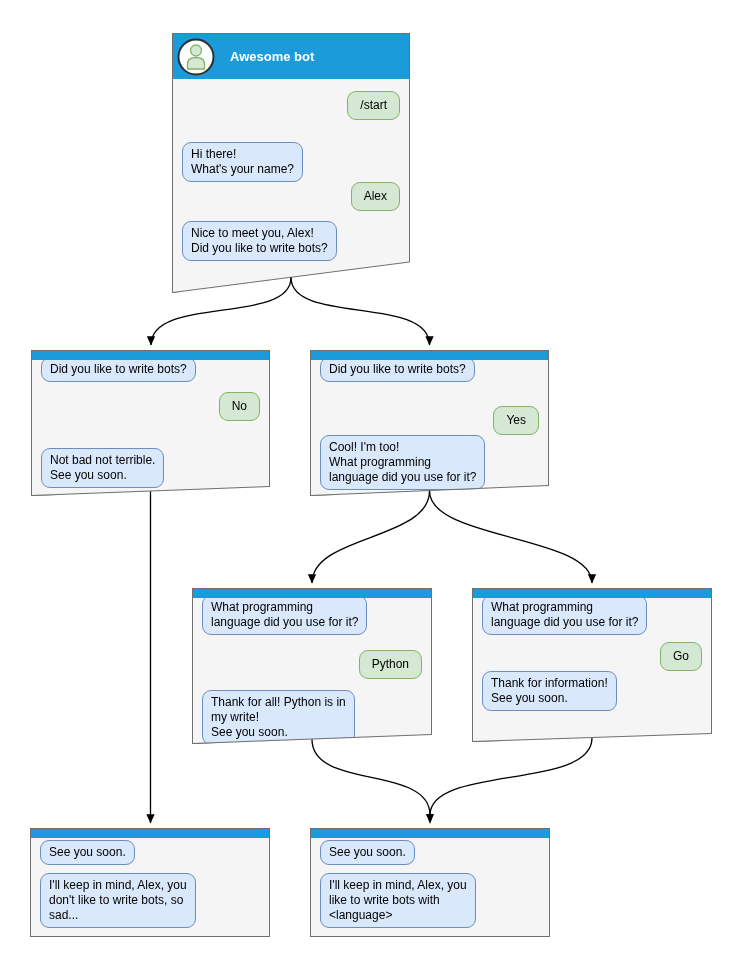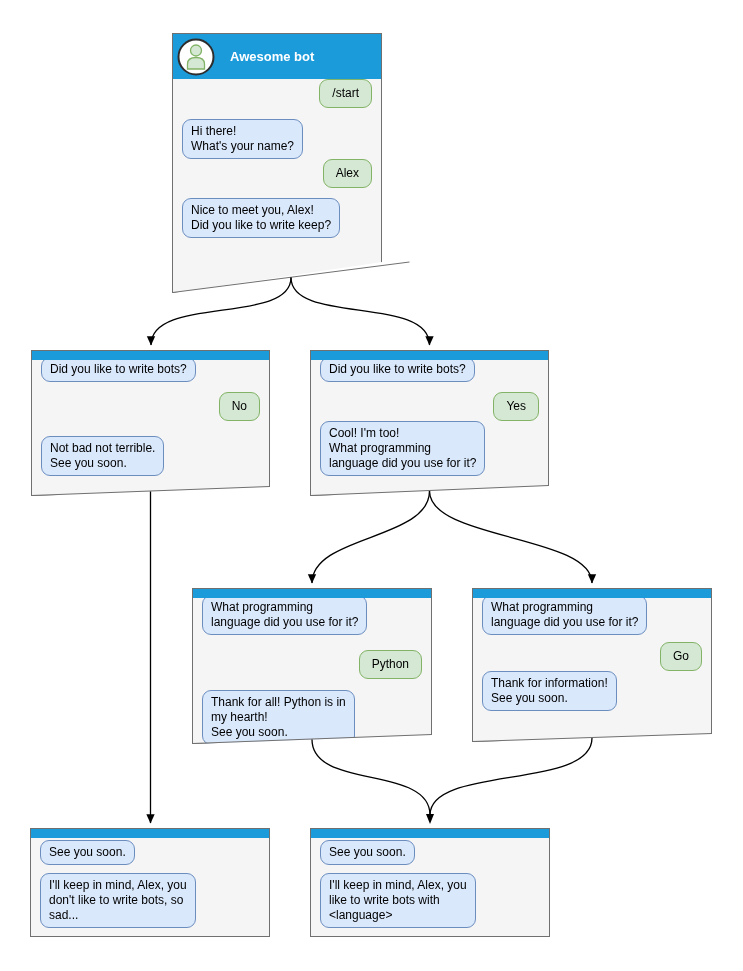--- a/index.html
+++ b/index.html
@@ -57,68 +57,68 @@
     <path class="arrow" d="M291,277.5 C291,325 151,295 151,345" marker-end="url(#ah)"></path>
     <path class="arrow" d="M291,277.5 C291,325 429.5,295 429.5,345" marker-end="url(#ah)"></path>
     <path class="arrow" d="M150.5,491.5 L150.5,823" marker-end="url(#ah)"></path>
     <path class="arrow" d="M429.5,491 C429.5,540 312,535 312,583" marker-end="url(#ah)"></path>
     <path class="arrow" d="M429.5,491 C429.5,540 592,535 592,583" marker-end="url(#ah)"></path>
     <path class="arrow" d="M312,739.5 C312,790 430,765 430,815"></path>
     <path class="arrow" d="M592,738 C592,790 430,765 430,815"></path>
     <polygon points="426,814 434,814 430,824" fill="#000"></polygon>
   </svg>
 
-  <div class="window" style="left:172px;top:33px;width:210px;height:260px;clip-path:polygon(0 0,100% 0,100% calc(100% - 31px),0 100%)">
+  <div class="window" style="left:172px;top:33px;width:238px;height:260px;clip-path:polygon(0 0,100% 0,100% calc(100% - 31px),0 100%)">
     <div class="header">
       <svg class="avatar" viewBox="0 0 38 38">
         <circle class="ring" cx="19" cy="19" r="17.5"></circle>
         <circle class="person" cx="19" cy="12.5" r="5.5"></circle>
         <path class="person" d="M10.5 31 L10.5 26 Q10.5 19.5 19 19.5 Q27.5 19.5 27.5 26 L27.5 31 Z"></path>
       </svg>
       <span class="title">Awesome bot</span>
     </div>
     <div class="body">
-      <div class="bubble green right" style="">/start</div>
-      <div class="bubble blue" style="margin-top:11px">Hi there!
+      <div class="bubble green right" style="margin-top:12px">/start</div>
+      <div class="bubble blue" style="margin-top:22px">Hi there!
 What's your name?</div>
       <div class="bubble green right" style="margin-top:0">Alex</div>
       <div class="bubble blue" style="margin-top:10px">Nice to meet you, Alex!
-Did you like to write keep?</div>
+Did you like to write bots?</div>
     </div>
   </div>
 
   <div class="window" style="left:31px;top:350px;width:239px;height:146px;clip-path:polygon(0 0,100% 0,100% calc(100% - 9px),0 100%)">
     <div class="bar"></div>
     <div class="body">
       <div class="bubble blue tucked">Did you like to write bots?</div>
       <div class="bubble green right" style="margin-top:10px">No</div>
-      <div class="bubble blue" style="margin-top:15px">Not bad not terrible.
+      <div class="bubble blue" style="margin-top:27px">Not bad not terrible.
 See you soon.</div>
     </div>
   </div>
 
   <div class="window" style="left:310px;top:350px;width:239px;height:146px;clip-path:polygon(0 0,100% 0,100% calc(100% - 10px),0 100%)">
     <div class="bar"></div>
     <div class="body">
       <div class="bubble blue tucked">Did you like to write bots?</div>
-      <div class="bubble green right" style="margin-top:10px">Yes</div>
+      <div class="bubble green right" style="margin-top:24px">Yes</div>
       <div class="bubble blue" style="margin-top:0">Cool! I'm too!
 What programming
 language did you use for it?</div>
     </div>
   </div>
 
   <div class="window" style="left:192px;top:588px;width:240px;height:156px;clip-path:polygon(0 0,100% 0,100% calc(100% - 9px),0 100%)">
     <div class="bar"></div>
     <div class="body">
       <div class="bubble blue tucked">What programming
 language did you use for it?</div>
       <div class="bubble green right" style="margin-top:15px">Python</div>
       <div class="bubble blue" style="margin-top:11px">Thank for all! Python is in
-my hearth!
+my write!
 See you soon.</div>
     </div>
   </div>
 
   <div class="window" style="left:472px;top:588px;width:240px;height:154px;clip-path:polygon(0 0,100% 0,100% calc(100% - 8px),0 100%)">
     <div class="bar"></div>
     <div class="body">
       <div class="bubble blue tucked">What programming
 language did you use for it?</div>
       <div class="bubble green right" style="margin-top:7px">Go</div>

